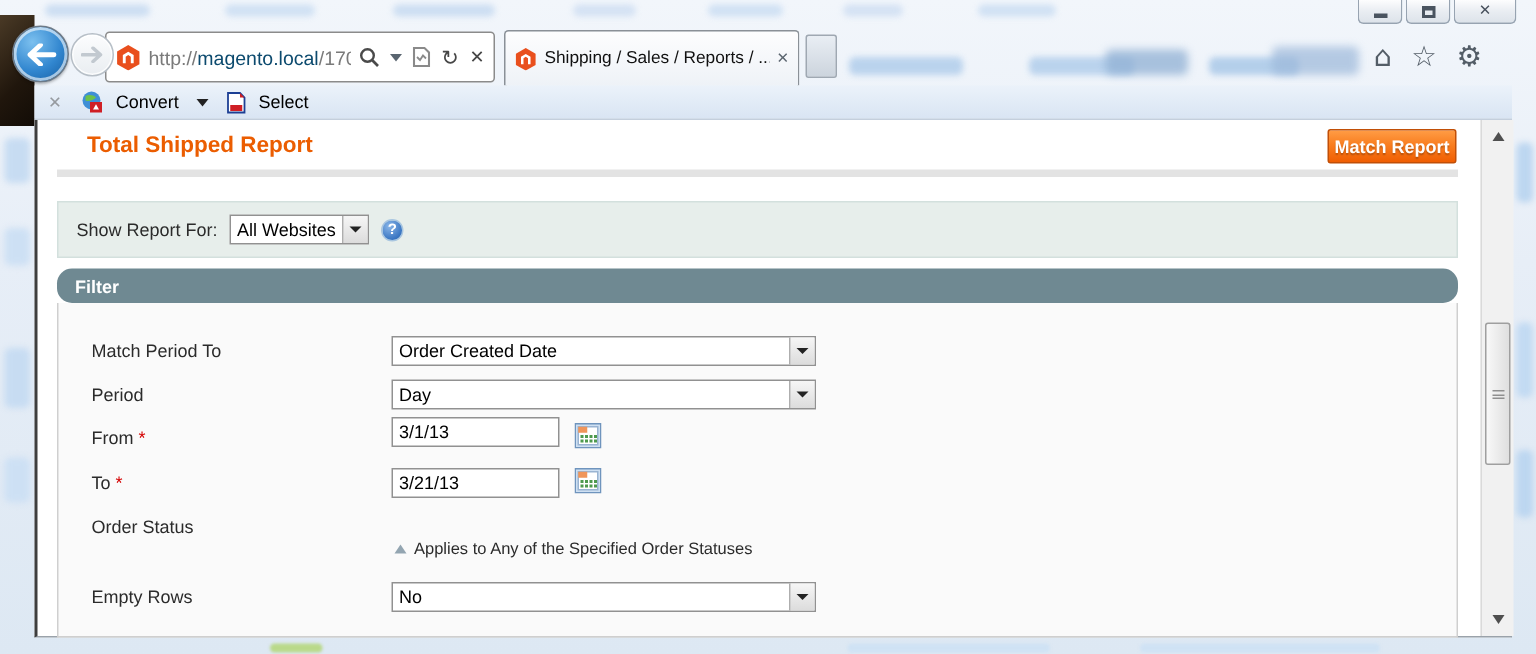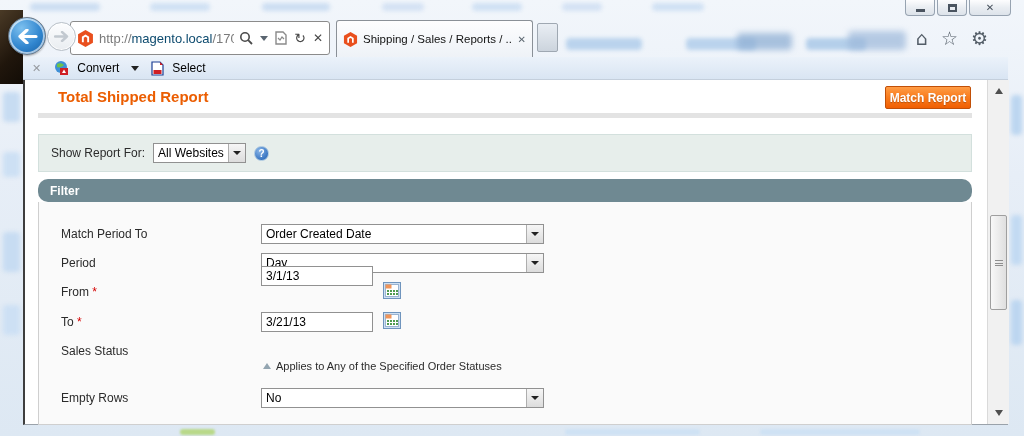--- a/index.html
+++ b/index.html
@@ -252,21 +252,21 @@
 
       <span class="fl" style="top:54px">Period</span>
       <div class="sel fc" style="top:51px;width:283px">
         <span class="sel-text">Day</span>
         <span class="sel-btn">
             <span class="sel-arrow"></span>
           </span>
       </div>
 
       <span class="fl" style="top:83px"><span>From</span> <span class="req">*</span></span>
-      <input class="date-input fc" style="top: 64px;" value="3/1/13">
+      <input class="date-input fc" style="top: 76px;" value="3/1/13">
       <div class="cal-btn" style="top:80px">
         <svg width="18" height="17" viewBox="0 0 18 17">
           <rect x="0.5" y="0.5" width="17" height="16" fill="#cfe0f2" stroke="#6f94bd"></rect>
           <rect x="2.5" y="2.5" width="13" height="12" fill="#fff" stroke="#9ab4d2"></rect>
           <rect x="2.5" y="2.5" width="6" height="4" fill="#f0955a"></rect>
           <g fill="#4e9a4e">
             <rect x="4" y="8" width="2" height="2"></rect>
               <rect x="7" y="8" width="2" height="2"></rect>
               <rect x="10" y="8" width="2" height="2"></rect>
               <rect x="13" y="8" width="2" height="2"></rect>
@@ -291,21 +291,21 @@
               <rect x="10" y="8" width="2" height="2"></rect>
               <rect x="13" y="8" width="2" height="2"></rect>
             <rect x="4" y="11" width="2" height="2"></rect>
               <rect x="7" y="11" width="2" height="2"></rect>
               <rect x="10" y="11" width="2" height="2"></rect>
               <rect x="13" y="11" width="2" height="2"></rect>
           </g>
         </svg>
       </div>
 
-      <span class="fl" style="top:142px">Sales Status</span>
+      <span class="fl" style="top:142px">Order Status</span>
       <div class="note">
         <span class="note-tri"></span>
         <span class="note-text">Applies to Any of the Specified Order Statuses</span>
       </div>
 
       <span class="fl" style="top:189px">Empty Rows</span>
       <div class="sel fc" style="top:186px;width:283px">
         <span class="sel-text">No</span>
         <span class="sel-btn">
             <span class="sel-arrow"></span>

